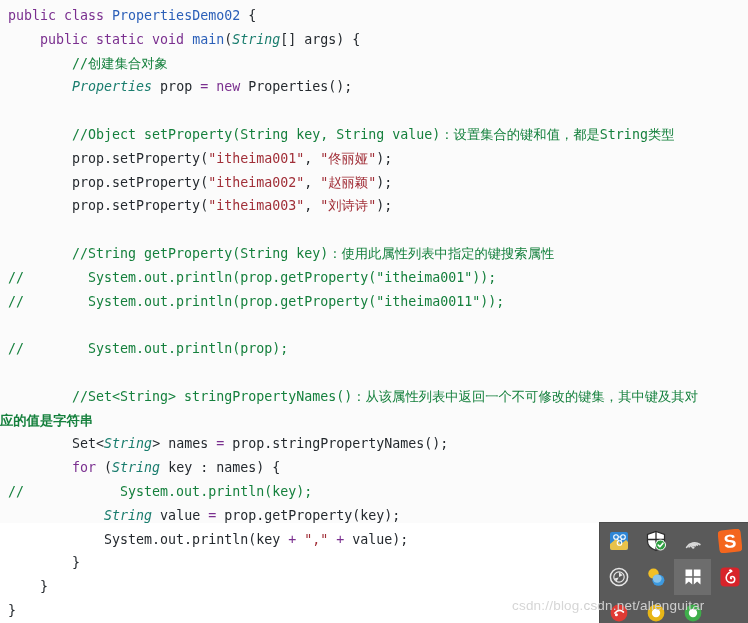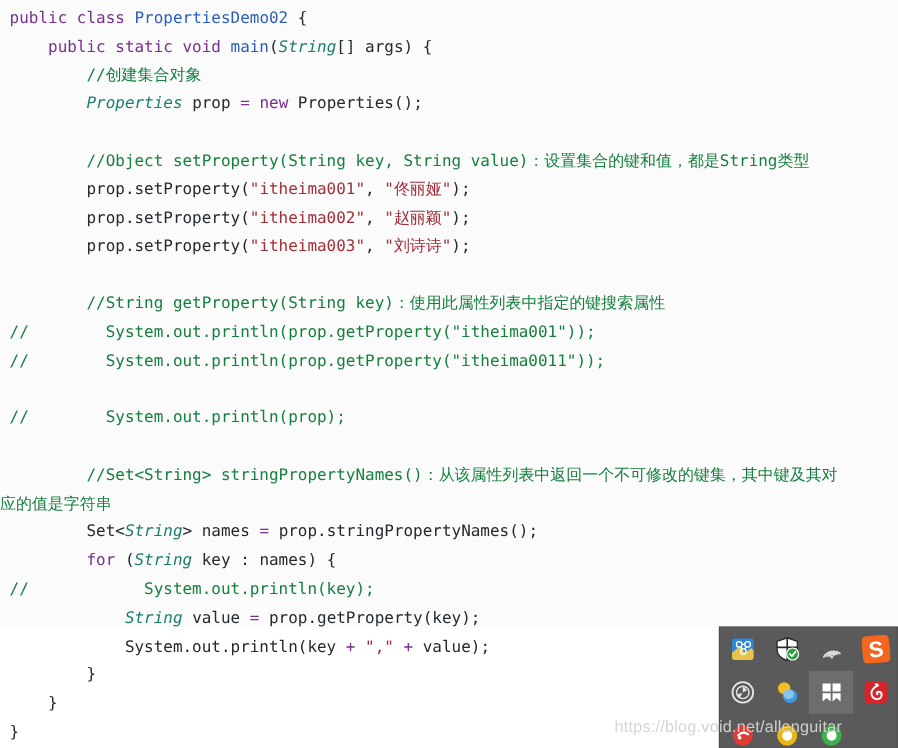--- a/index.html
+++ b/index.html
@@ -35,21 +35,21 @@
     line-height: 23.8px;
     white-space: pre;
     letter-spacing: 0px;
   }
   .ln {
     display: block;
     height: 23.8px;
     white-space: pre;
     padding-left: 8px;
   }
-  .ln.wrapcont  { padding-left: 0px; }
+  .ln.wrapcont  { padding-left: 0px; font-weight: bold; }
 
   
   .kw   { color: #7a2f8f; }           
   .cls  { color: #2b5fb8; }           
   .typ  { color: #1a7d6e; font-style: italic; }           
   .txt  { color: #24292e; }           
   .str  { color: #a12f38; }           
   .cmt  { color: #15803d; }           
   .op   { color: #7a2f8f; }
 
@@ -195,16 +195,16 @@
           <circle cx="11" cy="11" r="8.4" fill="#3fae4b"></circle>
           <circle cx="11" cy="11" r="4.2" fill="#ffffff"></circle>
         </svg>
       </div>
       <div class="tray-cell"></div>
     </div>
 
   </div>
 
   <div id="watermark">
-    <span>https://blog.</span><span class="wm-dark">void.net/allenguitar</span>
+    <span>csdn://blog.</span><span class="wm-dark">csdn.net/allenguitar</span>
   </div>
 
 </div>
 
 </body></html>

